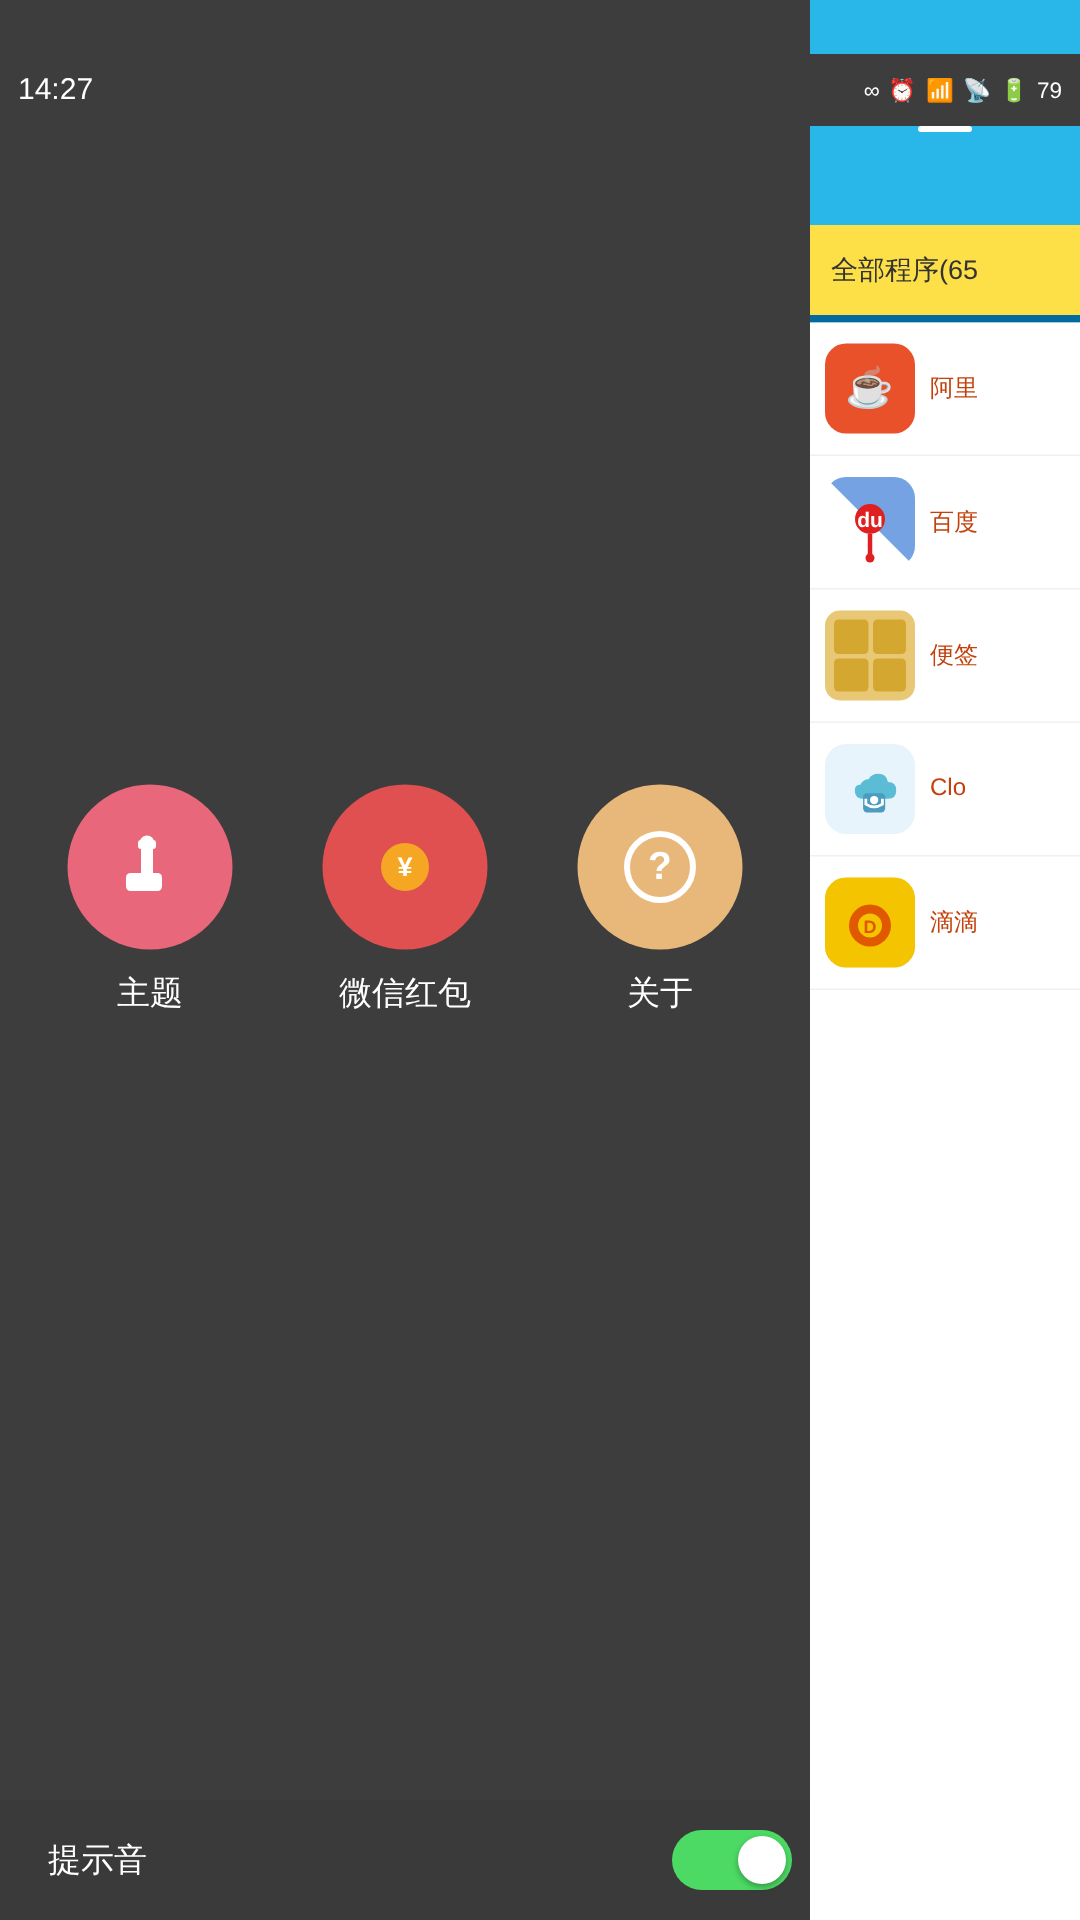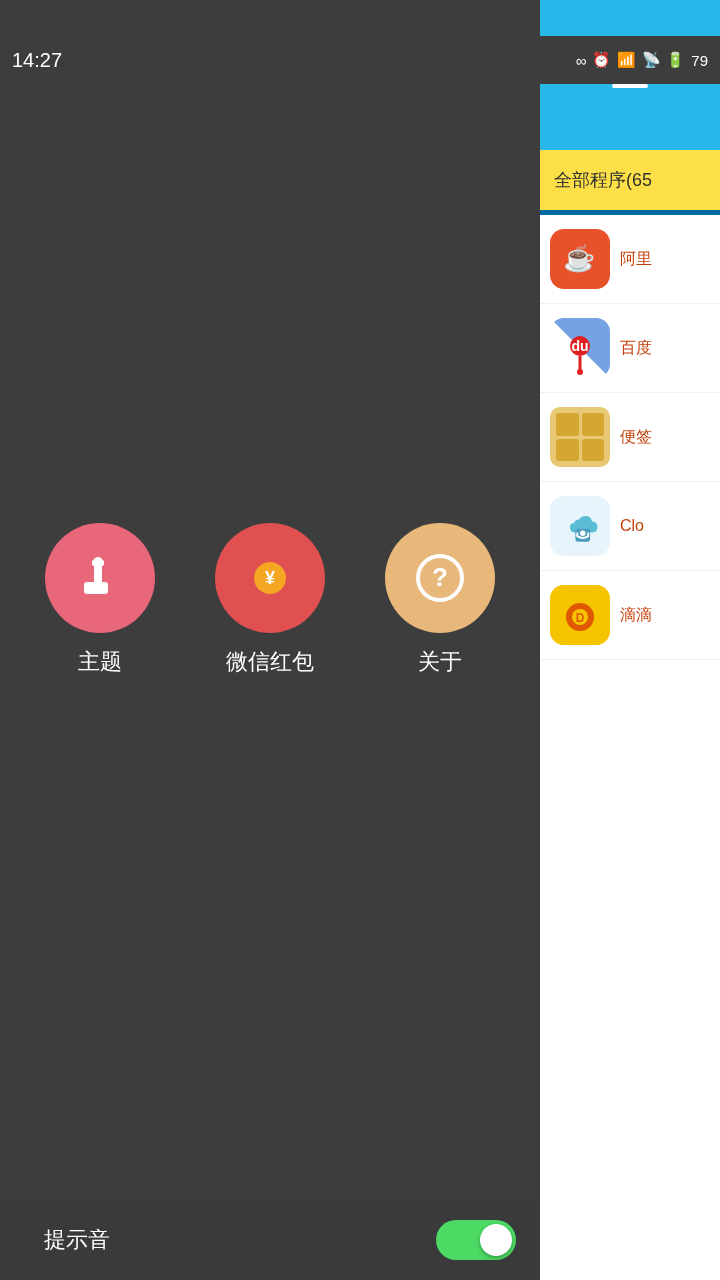--- a/index.html
+++ b/index.html
@@ -91,21 +91,21 @@
     
     .bottom-bar {
       position: absolute;
       bottom: 0; left: 0;
       width: 560px;
       height: 80px;
       background: #3a3a3a;
       display: flex;
       align-items: center;
       justify-content: space-between;
-      padding: 0 44px;
+      padding: 0 32px;
     }
 
     .bottom-label {
       color: white;
       font-size: 22px;
     }
 
     .toggle-switch {
       width: 80px;
       height: 40px;

